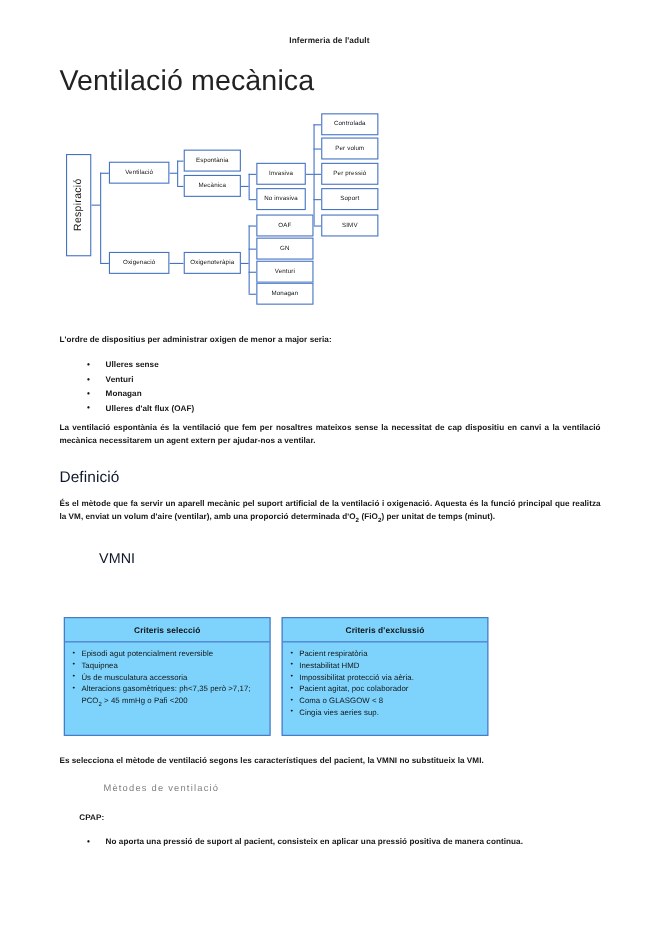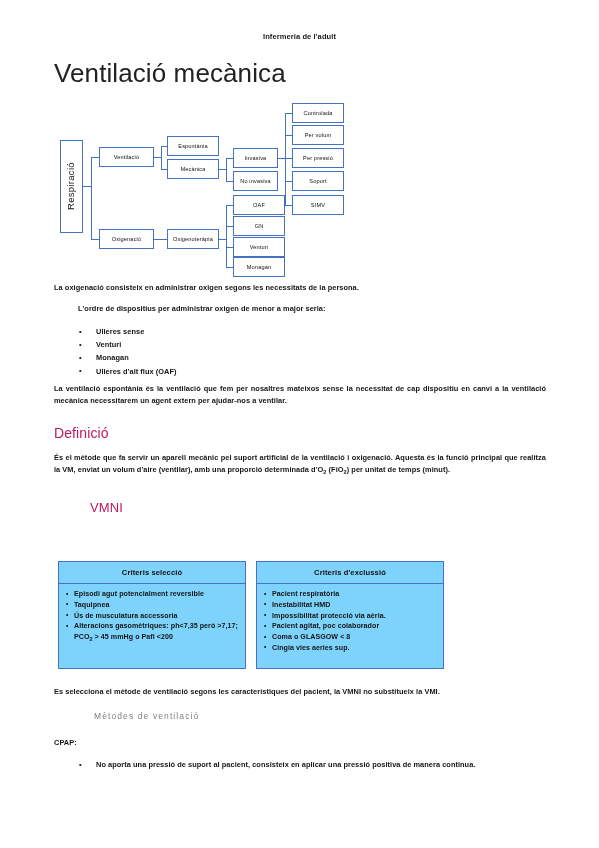--- a/index.html
+++ b/index.html
@@ -92,21 +92,21 @@
     text-align: justify;
   }
   .para .sub { font-size: 5.6px; vertical-align: sub; }
 
   h2.head-blue {
     position: absolute;
     left: 54px;
     margin: 0;
     font-size: 14px;
     font-weight: normal;
-    color: #be185d;
+    color: #0f172a;
     letter-spacing: 0.1px;
   }
   h3.head-gray {
     position: absolute;
     left: 54px;
     margin: 0;
     font-size: 8.5px;
     font-weight: normal;
     color: #808080;
     letter-spacing: 1.1px;
@@ -156,21 +156,21 @@
   }
   .crit-body ul {
     margin: 0;
     padding: 0;
     list-style: none;
   }
   .crit-body li {
     position: relative;
     padding-left: 8px;
     font-size: 7.1px;
-    font-weight: bold;
+    font-weight: normal;
     color: #141414;
     line-height: 1.52;
     letter-spacing: 0.05px;
   }
   .crit-body li::before {
     content: "\2022";
     position: absolute;
     left: 0;
     top: -0.5px;
     font-size: 6.5px;
@@ -237,23 +237,22 @@
 
     <div class="dg-box" style="left:45px; top:129px; width:55px; height:20px;">Oxigenació</div>
     <div class="dg-box" style="left:113px; top:129px; width:52px; height:20px;">Oxigenoteràpia</div>
 
     <div class="dg-box" style="left:179px; top:95px; width:52px; height:20px;">OAF</div>
     <div class="dg-box" style="left:179px; top:116px; width:52px; height:20px;">GN</div>
     <div class="dg-box" style="left:179px; top:137px; width:52px; height:20px;">Venturi</div>
     <div class="dg-box" style="left:179px; top:157px; width:52px; height:20px;">Monagan</div>
   </div>
 
-  <div class="para" style="top:282px;">La oxigenació consisteix en administrar oxigen segons les necessitats de la persona.</div>
-
-  <div class="para" style="top:303px;margin-left:24px;">L'ordre de dispositius per administrar oxigen de menor a major seria:</div>
+
+  <div class="para" style="top:303px;">L'ordre de dispositius per administrar oxigen de menor a major seria:</div>
 
   <ul class="doc-list" style="top:325px;">
     <li>Ulleres sense</li>
     <li>Venturi</li>
     <li>Monagan</li>
     <li>Ulleres d'alt flux (OAF)</li>
   </ul>
 
   <div class="para" style="top:383px;">La ventilació espontània és la ventilació que fem per nosaltres mateixos sense la necessitat de cap dispositiu en canvi a la ventilació mecànica necessitarem un agent extern per ajudar-nos a ventilar.</div>
 
@@ -287,19 +286,19 @@
         <li>Coma o GLASGOW &lt; 8</li>
         <li>Cingia vies aeries sup.</li>
       </ul>
     </div>
   </div>
 
   <div class="para" style="top:686px;">Es selecciona el mètode de ventilació segons les característiques del pacient, la VMNI no substitueix la VMI.</div>
 
   <h3 class="head-gray" style="top:711px;">Mètodes de ventilació</h3>
 
-  <div class="para" style="top:737px;">CPAP:</div>
+  <div class="para" style="top:737px;margin-left:18px;">CPAP:</div>
 
   <ul class="doc-list" style="top:758px; width:474px;">
     <li>No aporta una pressió de suport al pacient, consisteix en aplicar una pressió positiva de manera continua.</li>
   </ul>
 
 </div>
 
 </body></html>

